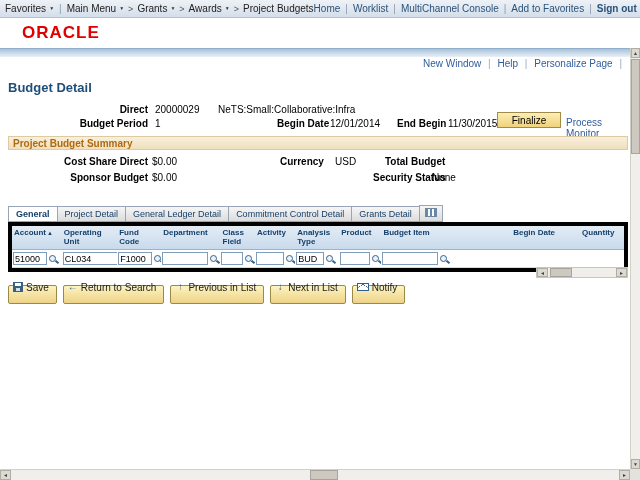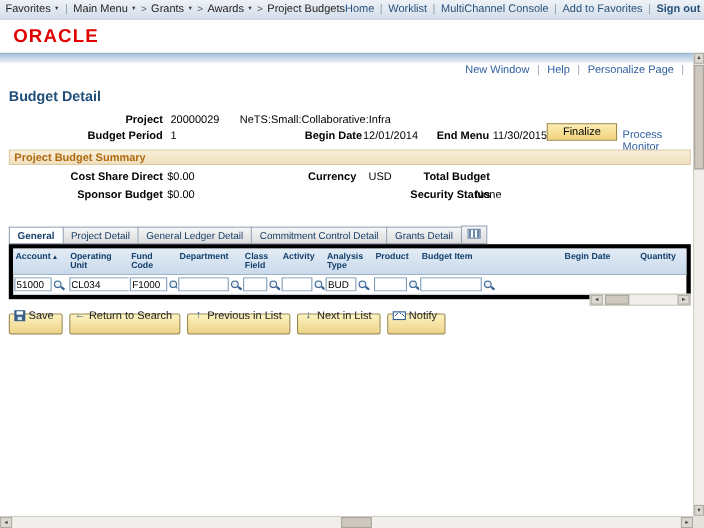--- a/index.html
+++ b/index.html
@@ -14,21 +14,21 @@
   .crumbs { display:flex; align-items:center; color:#222; }
   .crumb { cursor:pointer; white-space:nowrap; }
   .caret::after { content:"▼"; font-size:5px; color:#333; margin-left:3px; vertical-align:2px; }
   .pipe::before { content:"|"; color:#8d9cae; margin:0 5px; }
   .gt::before { content:">"; color:#555; margin:0 4px; font-size:9px; }
   .toplinks { display:flex; align-items:flex-end; white-space:nowrap; }
   .toplinks a { color:#29527a; }
   .toplinks .signout { font-weight:bold; }
 
   
-  .brandbar { position:absolute; top:18px; left:0; right:0; height:30px; background:#fff; display:flex; align-items:center; padding-left:12px; }
+  .brandbar { position:absolute; top:18px; left:0; right:0; height:30px; background:#fff; display:flex; align-items:center; padding-left:22px; }
   .oracle-logo { color:#e00000; font-weight:bold; font-size:17px; letter-spacing:1px; }
 
   .bluestrip { position:absolute; top:48px; left:0; right:10px; height:9px;
     background:linear-gradient(#a9c2da,#e9f1f8); border-top:1px solid #8fb0cd; }
 
   .pagebar { position:absolute; top:58px; left:0; right:14px; height:14px; text-align:right; font-size:10px; }
   .pagebar .pipe::before { margin:0 4px; color:#9ab; }
 
   
   .content { position:absolute; top:72px; left:0; right:10px; bottom:11px; overflow:hidden; background:#fff; }
@@ -175,28 +175,28 @@
   <span class="pipe"></span>
   <a>Help</a>
   <span class="pipe"></span>
   <a>Personalize Page</a>
   <span class="pipe"></span>
 </div>
 
 <div class="content">
   <div class="page-title">Budget Detail</div>
 
-  <span class="abs b r f-project-label">Project</span>
+  <span class="abs b r f-project-label">Direct</span>
   <span class="abs f-project-value">20000029</span>
   <span class="abs f-project-desc">NeTS:Small:Collaborative:Infra</span>
   <span class="abs b r f-bp-label">Budget Period</span>
   <span class="abs f-bp-value">1</span>
   <span class="abs b f-begin-label">Begin Date</span>
   <span class="abs f-begin-value">12/01/2014</span>
-  <span class="abs b f-end-label">End Menu</span>
+  <span class="abs b f-end-label">End Begin</span>
   <span class="abs f-end-value">11/30/2015</span>
   <button class="finalize-btn">Finalize</button>
   <a class="abs process-monitor">Process Monitor</a>
 
   <div class="section-bar summary-bar">Project Budget Summary</div>
   <span class="abs b r s-cost-label">Cost Share Direct</span>
   <span class="abs s-cost-value">$0.00</span>
   <span class="abs b s-curr-label">Currency</span>
   <span class="abs s-curr-value">USD</span>
   <span class="abs b s-total-label">Total Budget</span>

